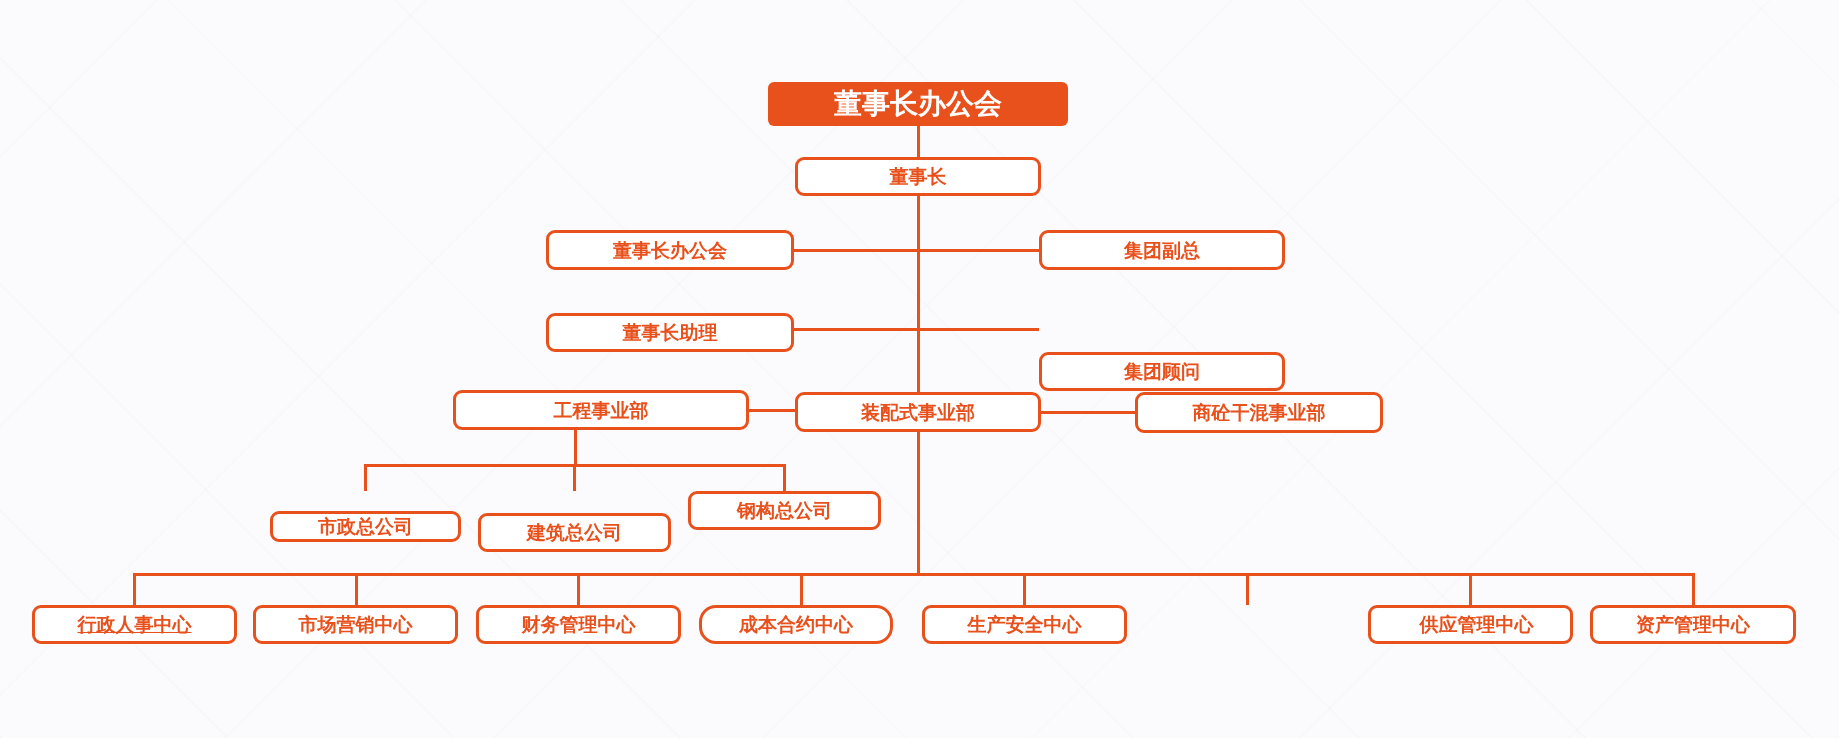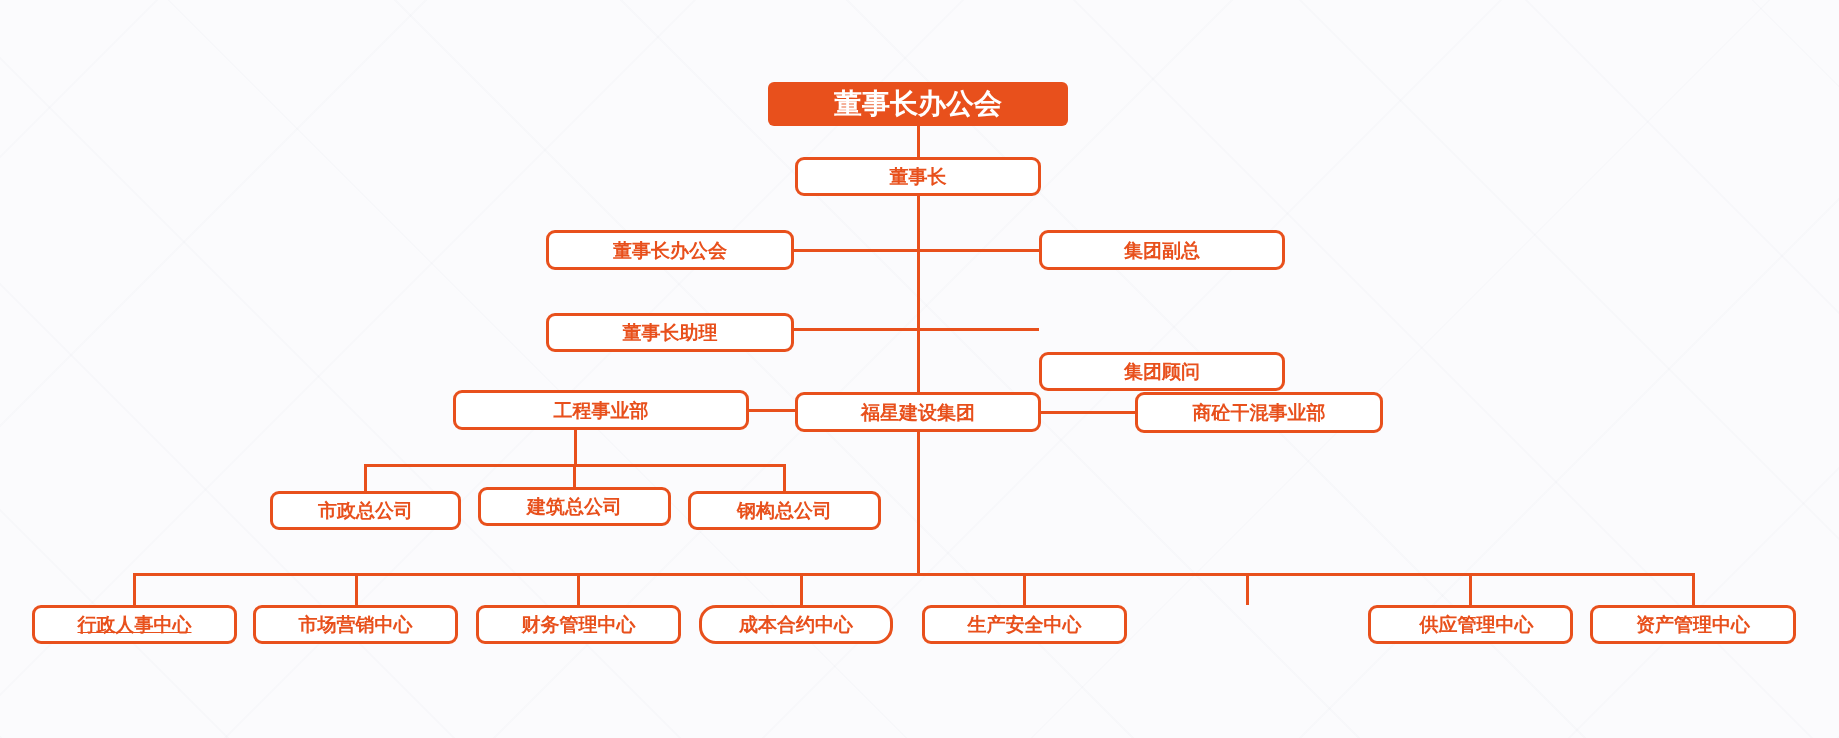--- a/index.html
+++ b/index.html
@@ -98,30 +98,30 @@
     <span class="node-label">董事长助理</span>
   </div>
   <div class="node" style="left:1039px;top:310px;width:246px;height:39px;margin-top:42px;">
     <span class="node-label">集团顾问</span>
   </div>
 
   <div class="node" style="left:453px;top:390px;width:296px;height:40px;">
     <span class="node-label">工程事业部</span>
   </div>
   <div class="node" style="left:795px;top:392px;width:246px;height:40px;">
-    <span class="node-label">福星建设集团</span>
+    <span class="node-label">装配式事业部</span>
   </div>
   <div class="node" style="left:1135px;top:392px;width:248px;height:41px;">
     <span class="node-label">商砼干混事业部</span>
   </div>
 
-  <div class="node" style="left:270px;top:491px;width:191px;height:39px;">
+  <div class="node" style="left:270px;top:511px;width:191px;height:31px;">
     <span class="node-label">市政总公司</span>
   </div>
-  <div class="node" style="left:478px;top:487px;width:193px;height:39px;">
+  <div class="node" style="left:478px;top:513px;width:193px;height:39px;">
     <span class="node-label">建筑总公司</span>
   </div>
   <div class="node" style="left:688px;top:491px;width:193px;height:39px;">
     <span class="node-label">钢构总公司</span>
   </div>
 
   <div class="node" style="left:32px;top:605px;width:205px;height:39px;text-decoration:underline;">
     <span class="node-label">行政人事中心</span>
   </div>
   <div class="node" style="left:253px;top:605px;width:205px;height:39px;">

